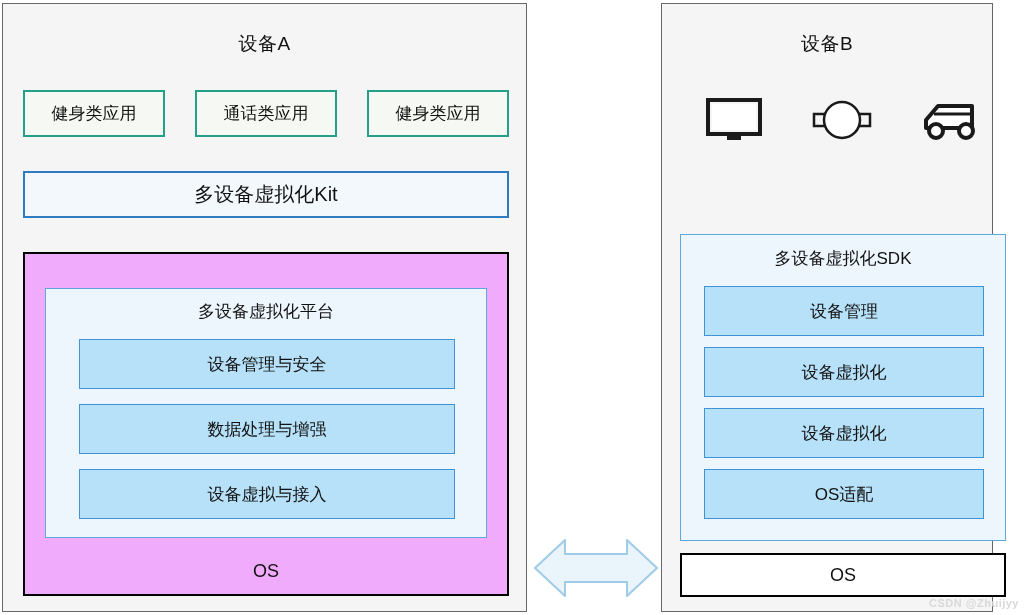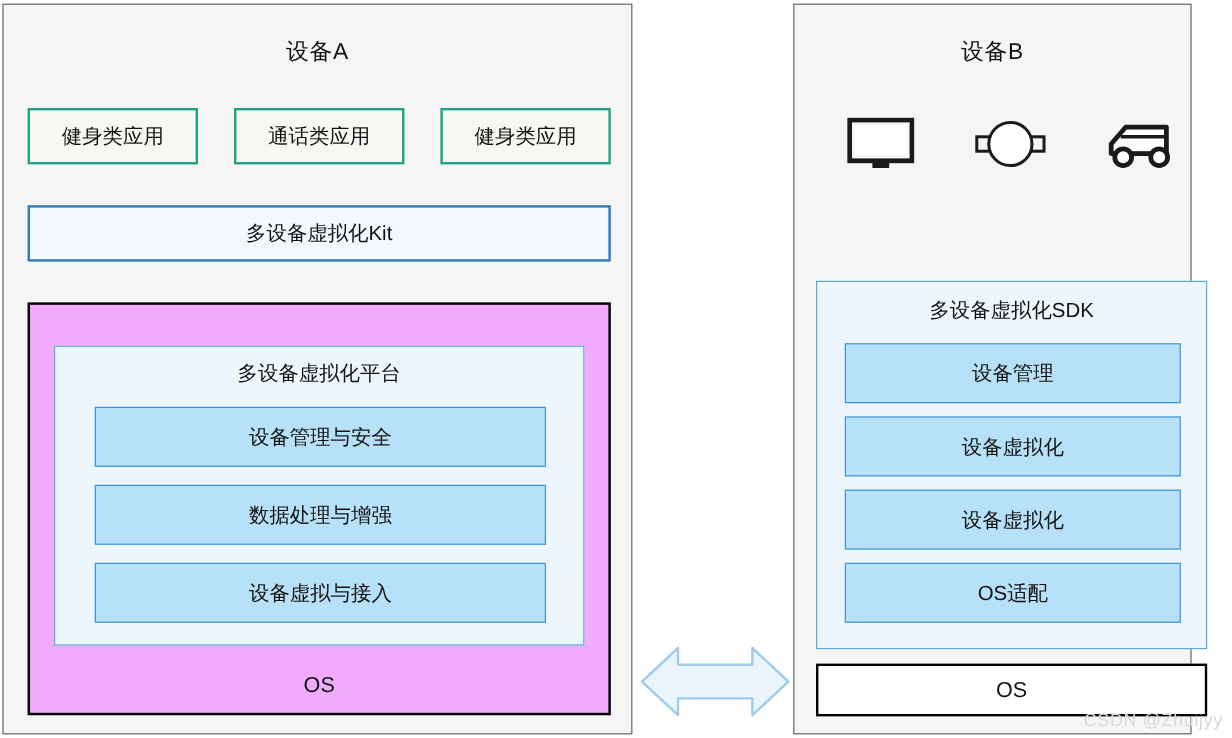--- a/index.html
+++ b/index.html
@@ -64,21 +64,21 @@
     left: 20px;
     top: 167px;
     width: 486px;
     height: 47px;
     box-sizing: border-box;
     border: 2px solid #2e7cbf;
     background: #f3f8fd;
     display: flex;
     align-items: center;
     justify-content: center;
-    font-size: 17px;
+    font-size: 20px;
     color: #111111;
   }
 
   
   #os-shell-a {
     position: absolute;
     left: 20px;
     top: 248px;
     width: 486px;
     height: 344px;
@@ -206,25 +206,26 @@
     top: 532px;
     width: 126px;
     height: 72px;
   }
 
   
   #watermark {
     position: absolute;
     right: 8px;
     bottom: 6px;
-    font-size: 15px;
+    font-size: 11px;
     color: #d9d9d9;
     letter-spacing: .5px;
     white-space: nowrap;
     pointer-events: none;
+    font-weight: bold;
   }
 </style>
 </head>
 <body>
 
 <div class="panel" id="panel-a">
 
   <div class="panel-title">设备A</div>
 
   <div class="apps-row">

